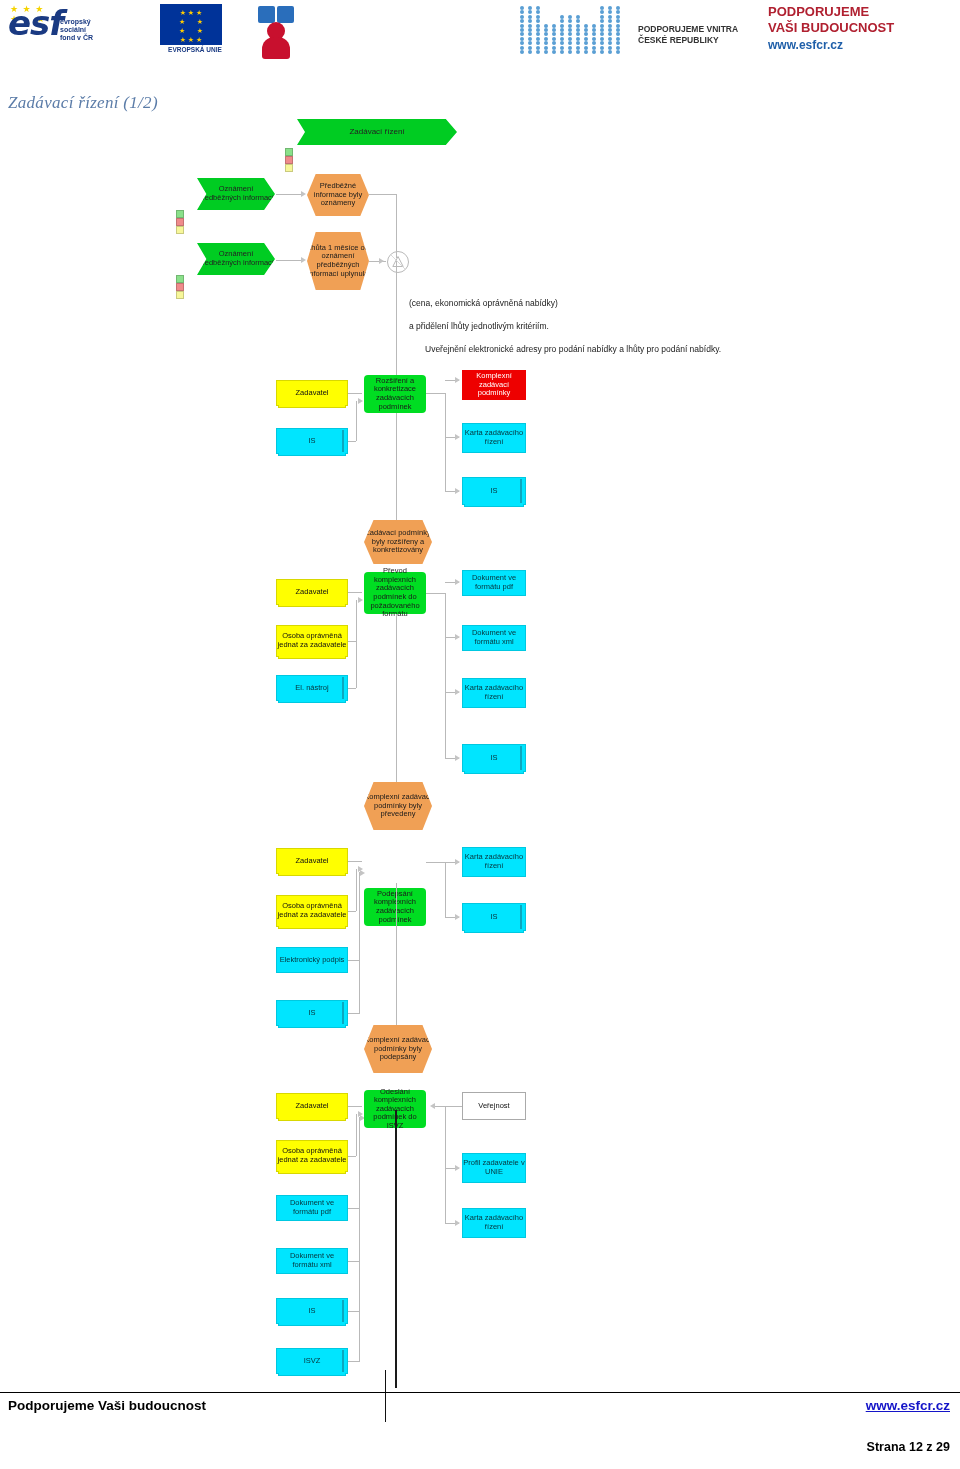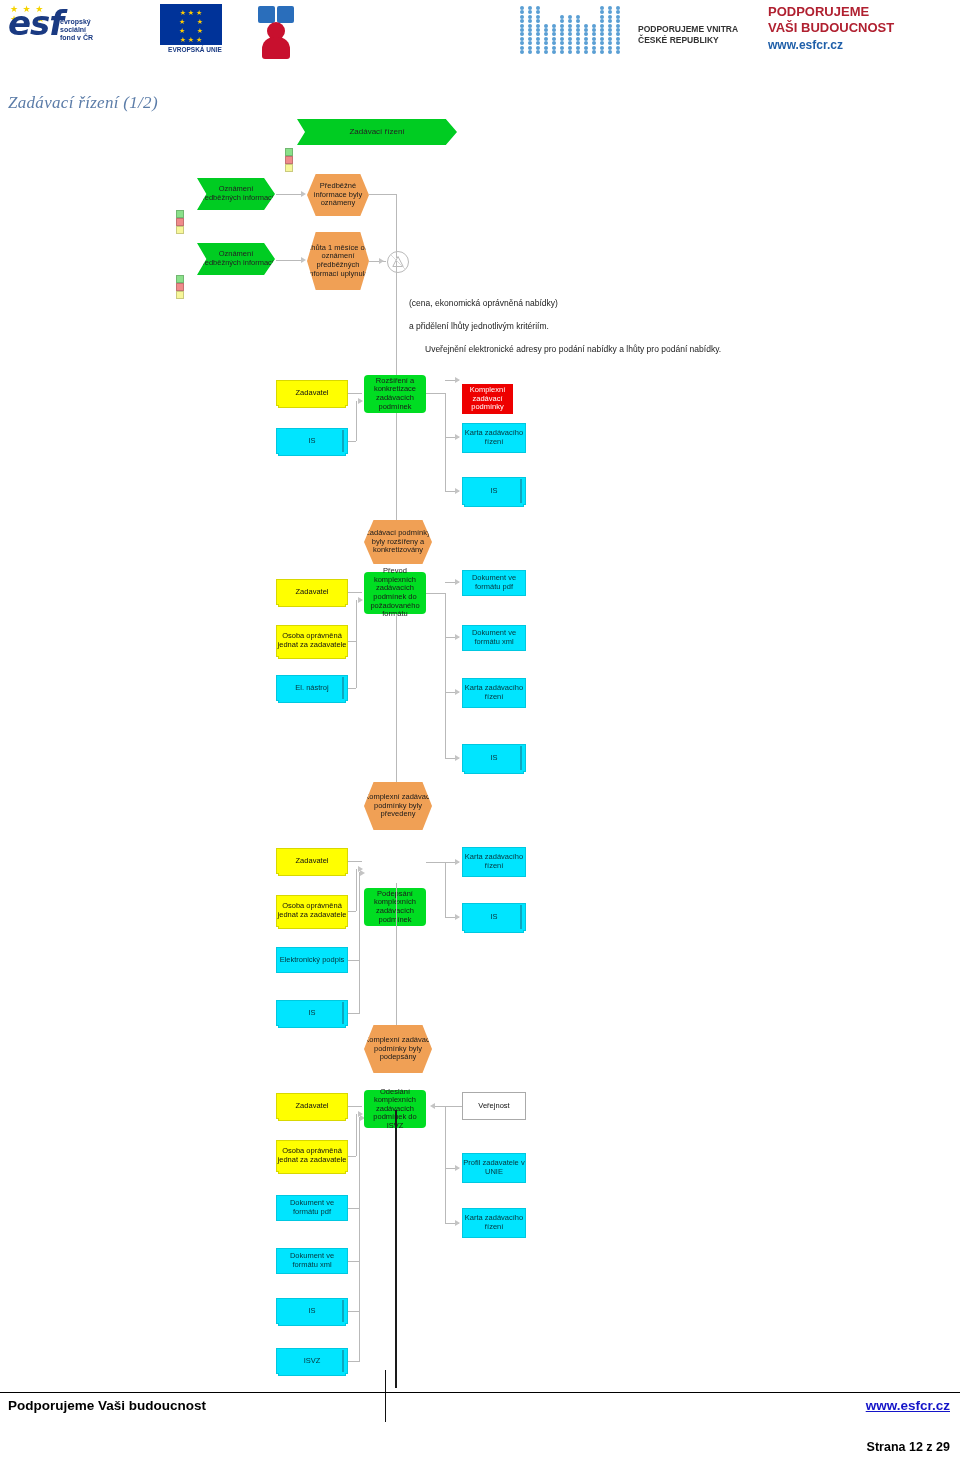--- a/index.html
+++ b/index.html
@@ -430,21 +430,21 @@
 
   <div class="ln h" style="left:426px;top:283px;width:20px;"></div>
   <div class="ln v" style="left:445px;top:283px;height:98px;"></div>
   <div class="ln h" style="left:445px;top:270px;width:14px;"></div>
   <div class="ln h" style="left:445px;top:327px;width:14px;"></div>
   <div class="ln h" style="left:445px;top:381px;width:14px;"></div>
   <div class="arrow" style="left:455px;top:266.5px;"></div>
   <div class="arrow" style="left:455px;top:323.5px;"></div>
   <div class="arrow" style="left:455px;top:377.5px;"></div>
 
-  <div class="node crit" style="left:462px;top:274px;width:51px;height:30px;">Komplexní zadávací podmínky</div>
+  <div class="node crit" style="left:462px;top:260px;width:64px;height:30px;">Komplexní zadávací podmínky</div>
 
   <div class="node sys" style="left:462px;top:313px;width:64px;height:30px;">Karta zadávacího řízení</div>
 
   <div class="node sys sys-db" style="left:462px;top:367px;width:64px;height:28px;">IS</div>
 
   <div class="ln v" style="left:396px;top:303px;height:115px;"></div>
 
   <div class="node hexa" style="left:364px;top:410px;width:68px;height:44px;">Zadávací podmínky byly rozšířeny a konkretizovány</div>
 
   <div class="node role" style="left:276px;top:469px;width:72px;height:26px;">Zadavatel</div>

